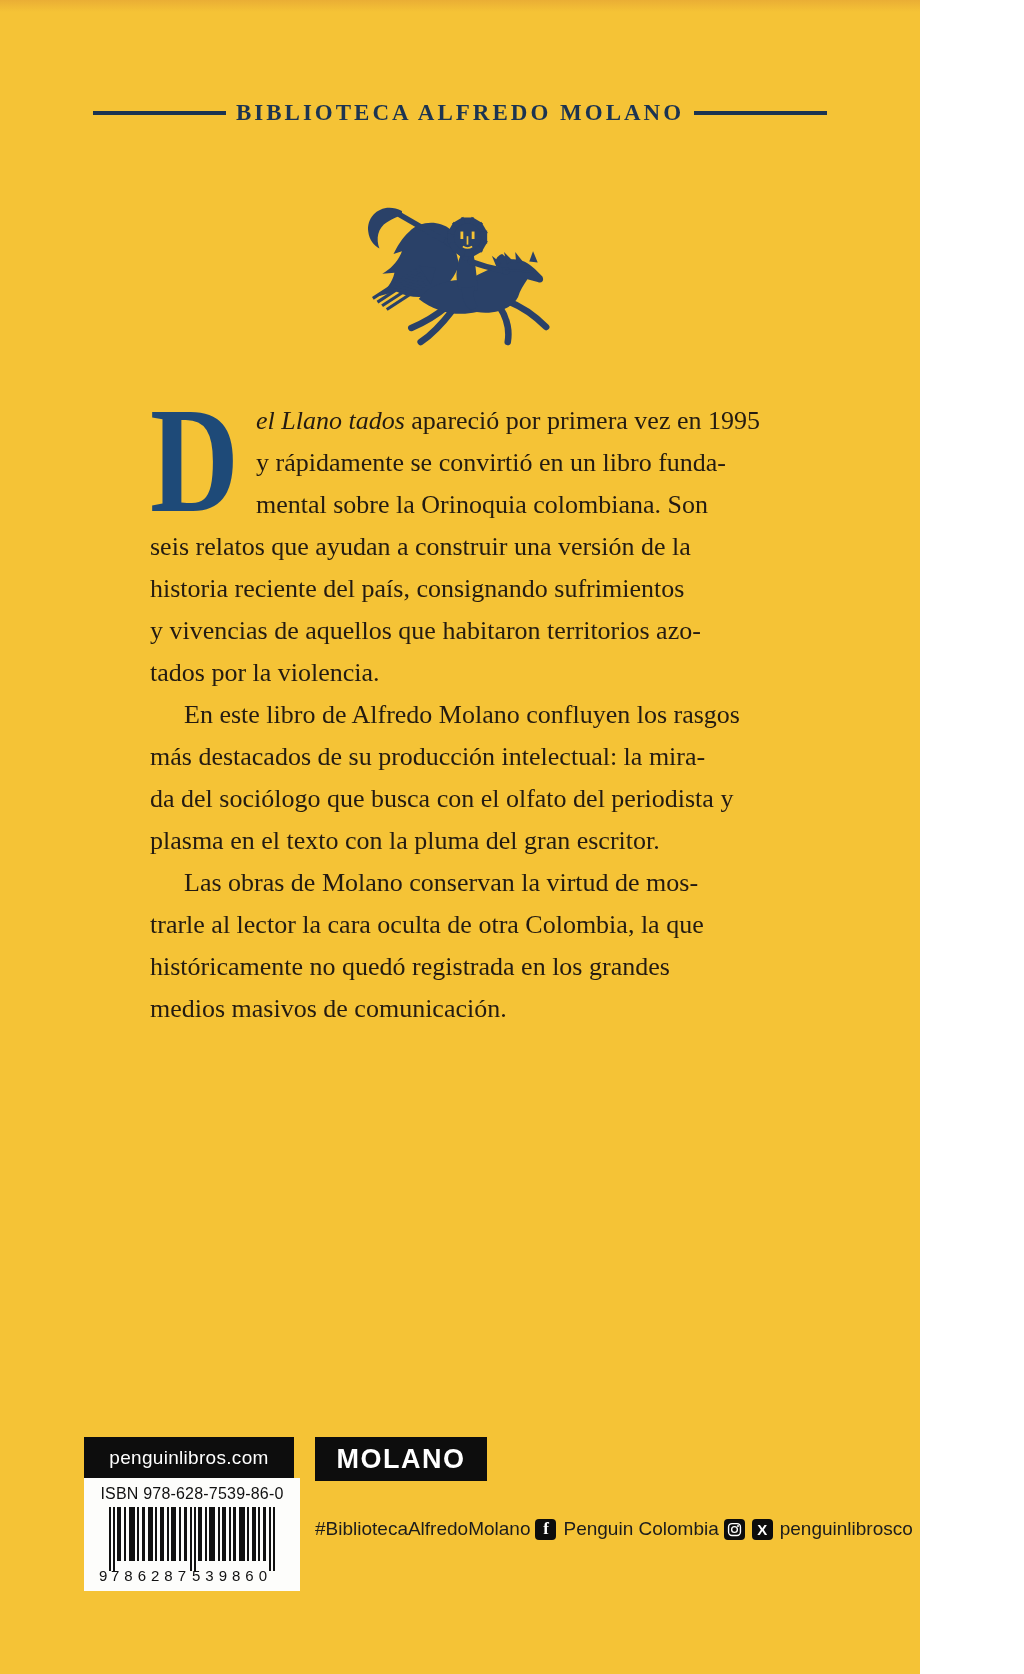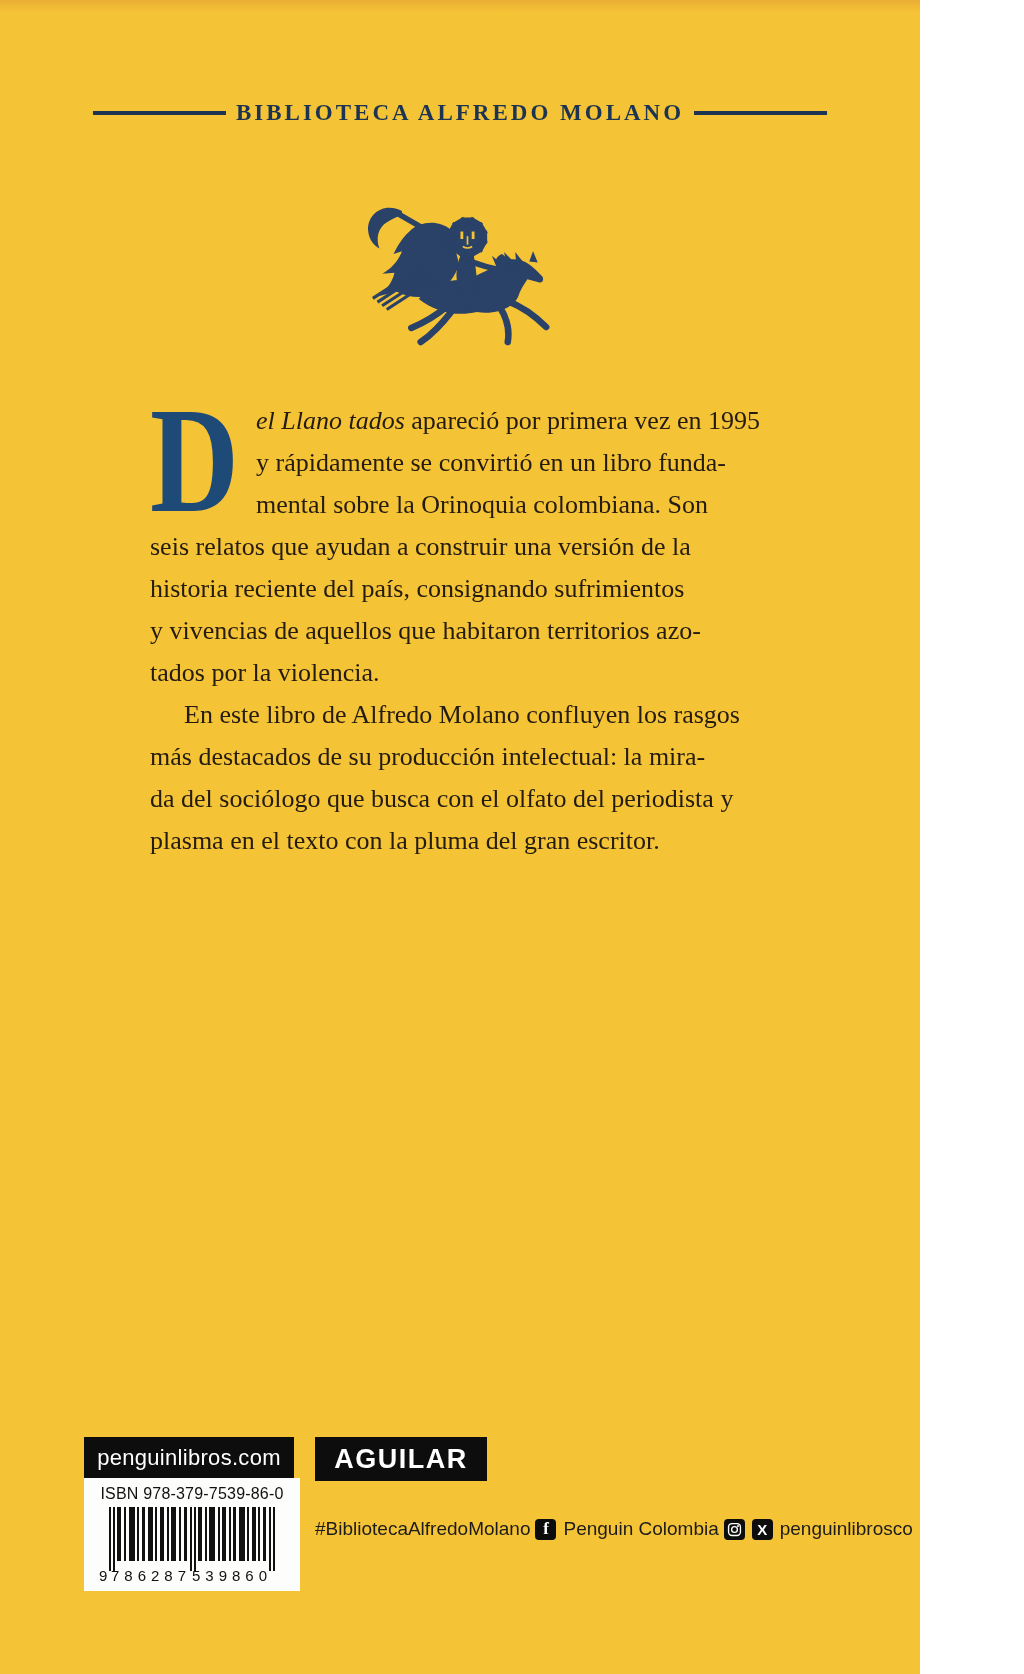--- a/index.html
+++ b/index.html
@@ -48,21 +48,21 @@
   }
   .ital{font-style:italic;}
   
   .store-block{
     position:absolute;left:84px;top:1437px;width:210px;
   }
   .site-bar{
     background:#0d0d0d;color:#fff;
     height:41px;display:flex;align-items:center;justify-content:center;
     font-family:"Liberation Sans","DejaVu Sans",sans-serif;
-    font-size:22px;letter-spacing:.3px;
+    font-size:19px;letter-spacing:.3px;
   }
   .barcode-box{
     background:#fdfdfb;
     width:204px;margin:0 auto;
     padding:7px 6px 6px 6px;
     text-align:center;
   }
   .isbn{
     font-family:"Liberation Sans","DejaVu Sans",sans-serif;
     font-size:16px;color:#111;letter-spacing:.2px;
@@ -203,26 +203,30 @@
 y rápidamente se convirtió en un libro funda-
 mental sobre la Orinoquia colombiana. Son
 seis relatos que ayudan a construir una versión de la
 historia reciente del país, consignando sufrimientos
 y vivencias de aquellos que habitaron territorios azo-
 tados por la violencia.</span></p>
     <p class="para indent">En este libro de Alfredo Molano confluyen los rasgos
 más destacados de su producción intelectual: la mira-
 da del sociólogo que busca con el olfato del periodista y
 plasma en el texto con la pluma del gran escritor.</p>
+    <p class="para indent">Las obras de Molano conservan la virtud de mos-
+trarle al lector la cara oculta de otra Colombia, la que
+históricamente no quedó registrada en los grandes
+medios masivos de comunicación.</p>
   </div>
 
   <div class="store-block">
     <div class="site-bar">penguinlibros.com</div>
     <div class="barcode-box">
-      <div class="isbn">ISBN 978-379-7539-86-0</div>
+      <div class="isbn">ISBN 978-628-7539-86-0</div>
       <div class="barcode">
         <svg viewBox="0 0 186 78" width="186" height="78" xmlns="http://www.w3.org/2000/svg">
           <g fill="#111">
 
             <rect x="10" y="0" width="2" height="64"></rect>
               <rect x="14" y="0" width="2" height="64"></rect>
 
             <rect x="18" y="0" width="4" height="54"></rect>
               <rect x="25" y="0" width="2" height="54"></rect>
             <rect x="30" y="0" width="6" height="54"></rect>
@@ -259,21 +263,21 @@
             <text x="0" y="74">9</text>
             <text x="52" y="74" text-anchor="middle" letter-spacing="5">786287</text>
             <text x="133" y="74" text-anchor="middle" letter-spacing="5">539860</text>
           </g>
         </svg>
       </div>
     </div>
   </div>
 
   <div class="aguilar">
-    <span>AGUILAR</span>
+    <span>MOLANO</span>
   </div>
 
   <div class="social">
     <div class="social-row">
       <span>#BibliotecaAlfredoMolano</span>
     </div>
     <div class="social-row">
       <span class="sicon fb">f</span>
       <span>Penguin Colombia</span>
     </div>

